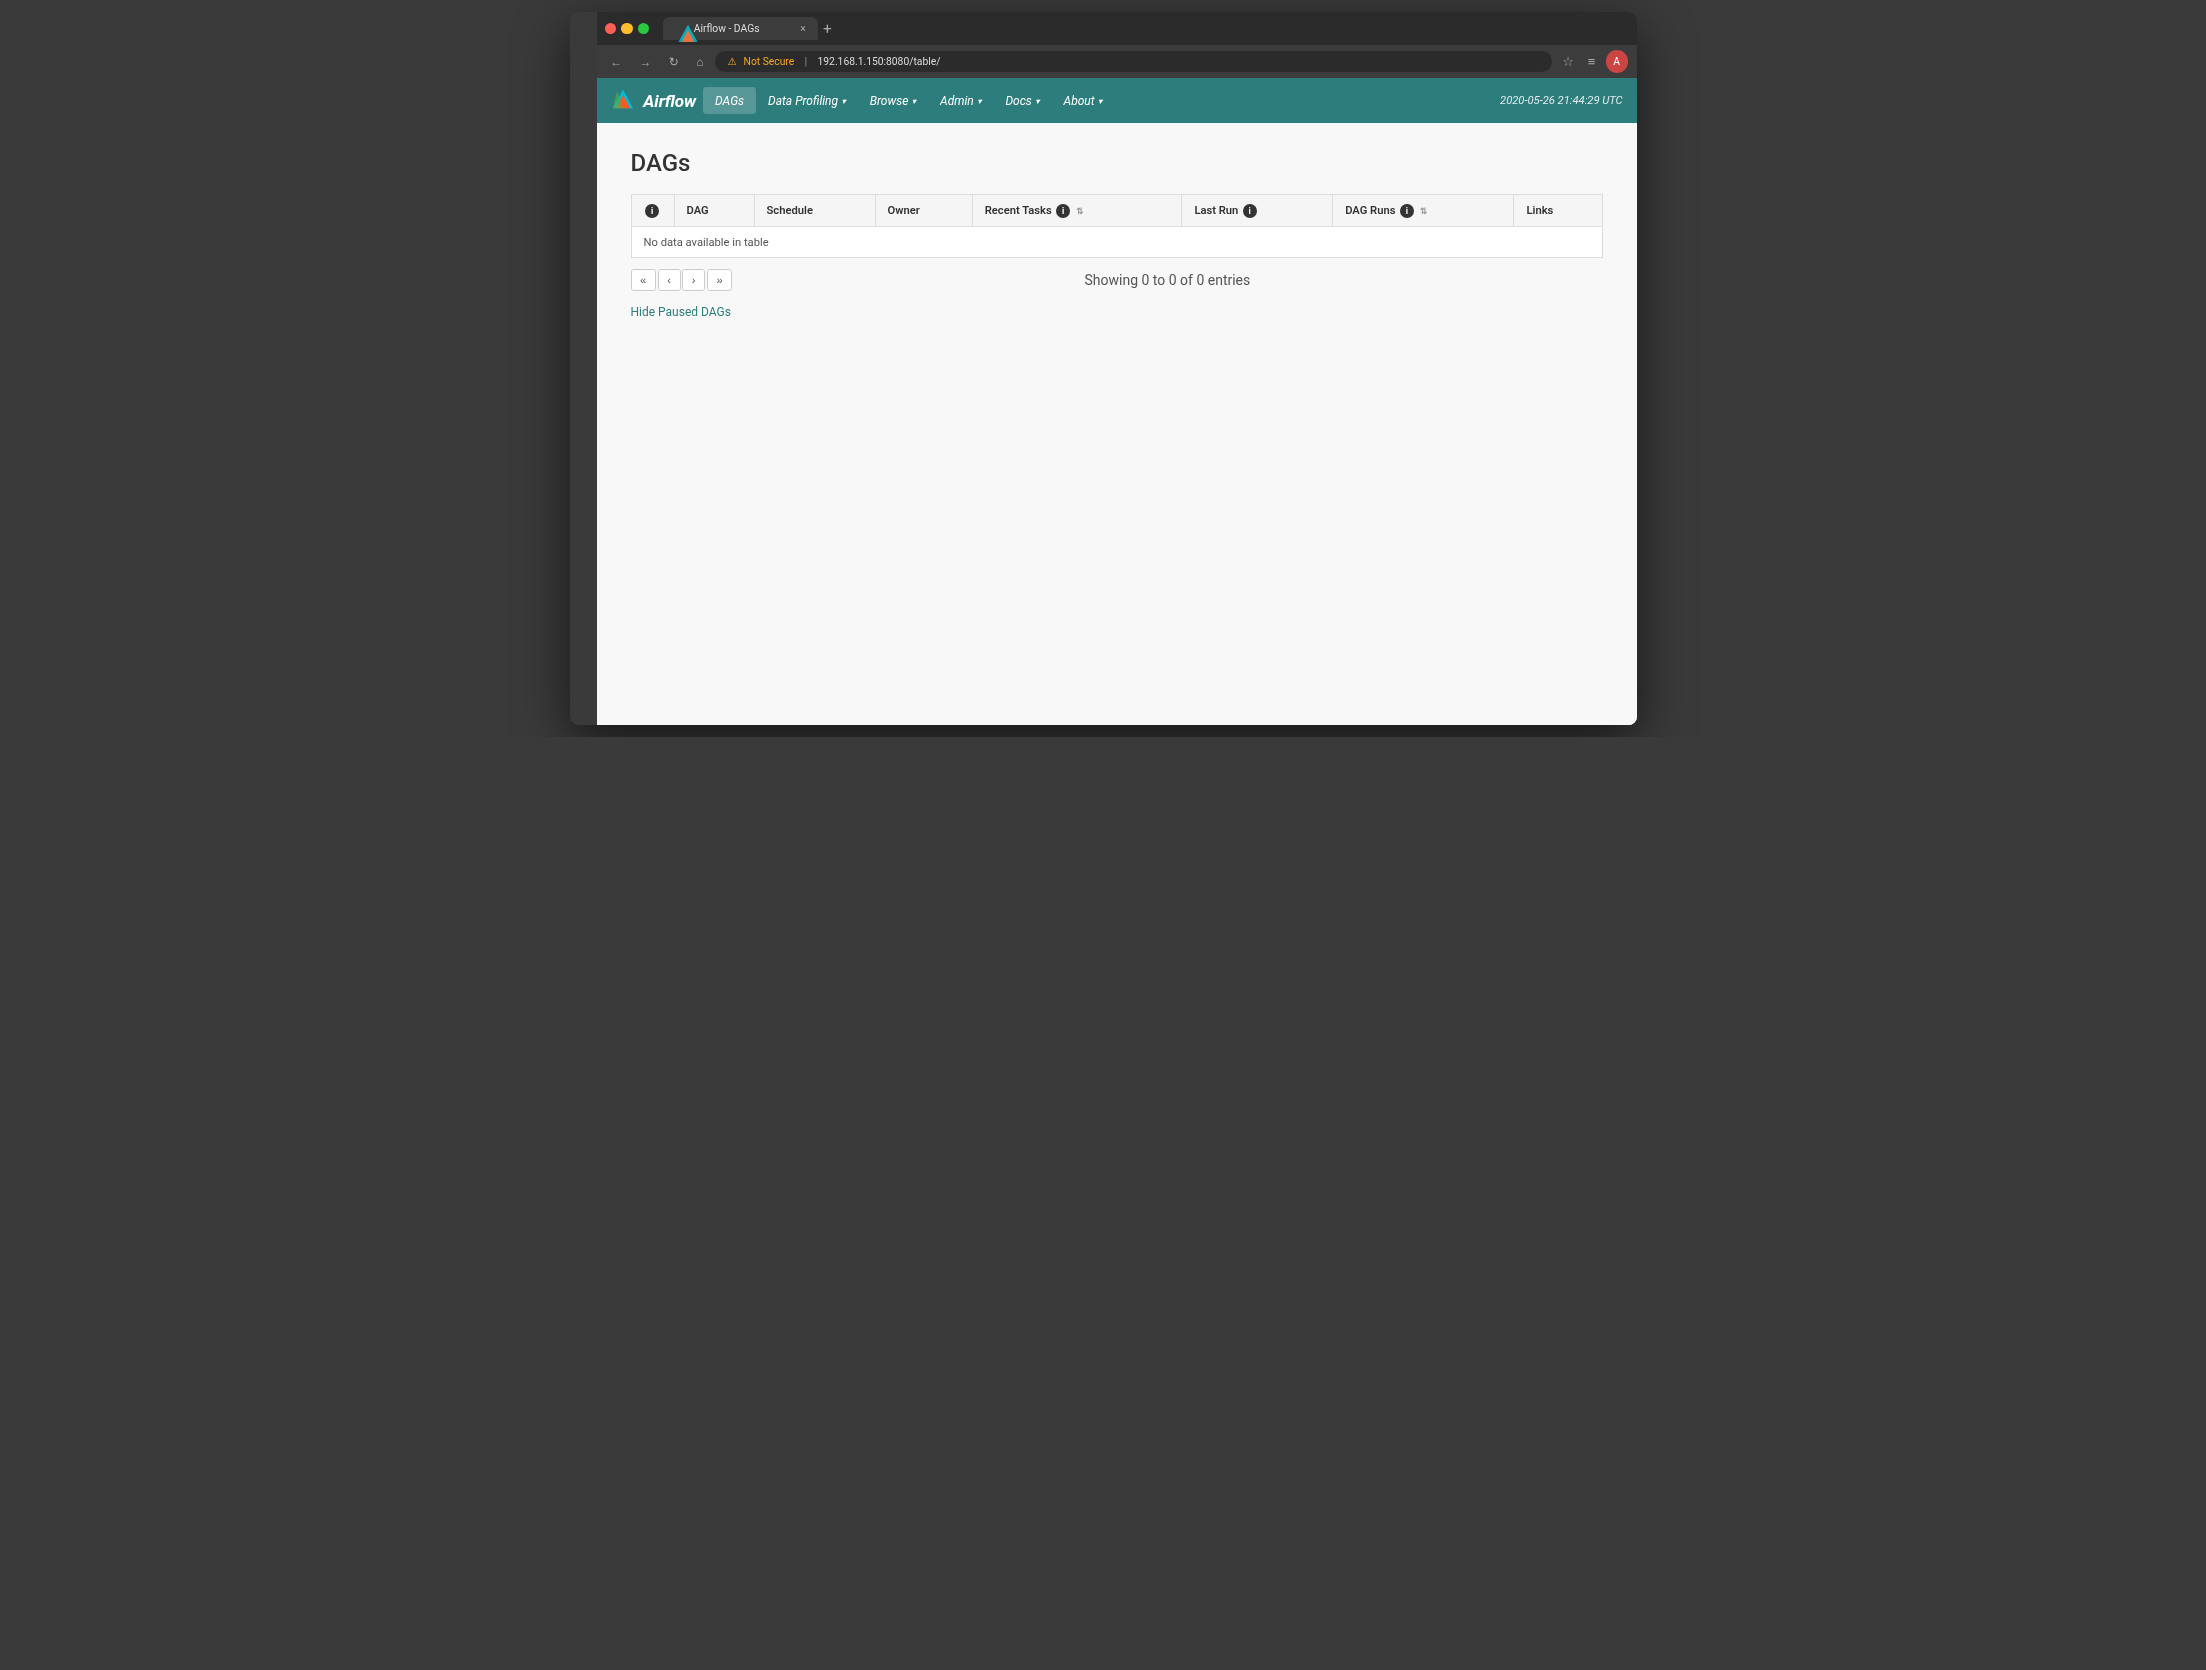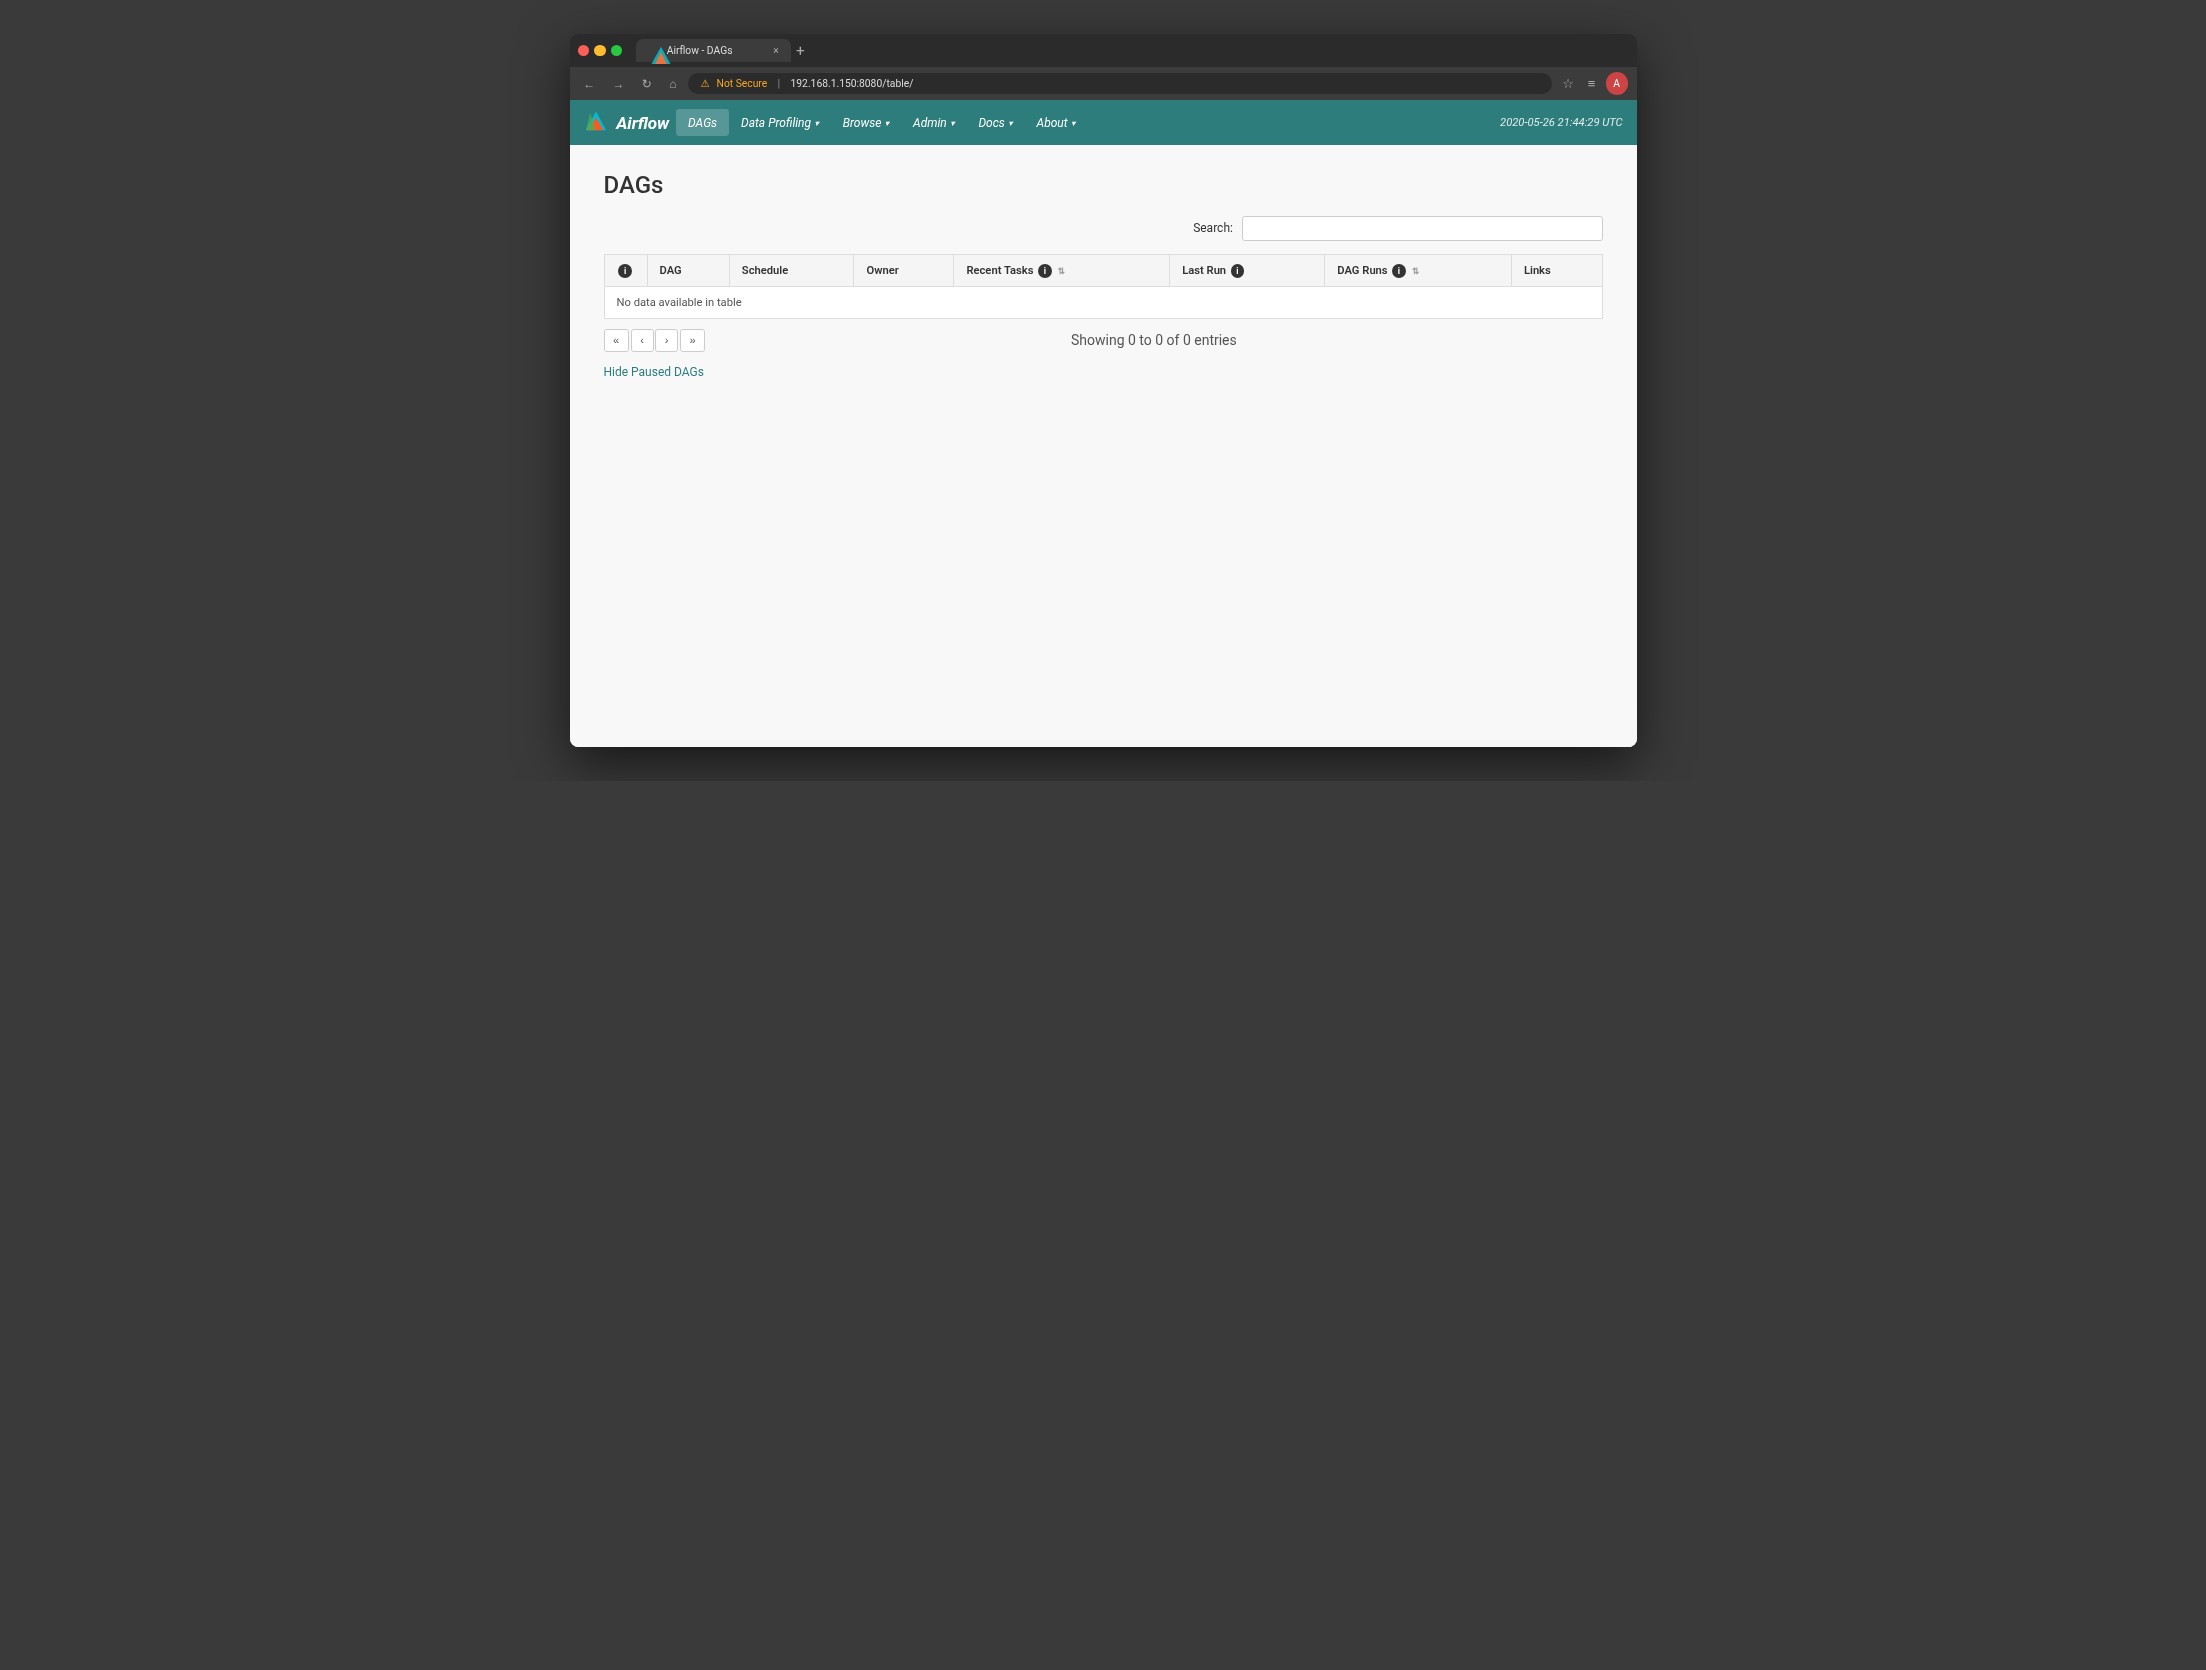--- a/index.html
+++ b/index.html
@@ -5,24 +5,25 @@
     * { box-sizing: border-box; margin: 0; padding: 0; }
     body {
       background: #3a3a3a;
       font-family: -apple-system, BlinkMacSystemFont, "Segoe UI", Roboto, Helvetica, Arial, sans-serif;
       font-size: 12px;
     }
 
     
     .browser-window {
       width: 1067px;
-      margin: 34px auto;
+      margin: 12px auto;
       border-radius: 8.6px;
       overflow: hidden;
       box-shadow: 0 17px 52px rgba(0,0,0,0.6);
+      padding-left: 27px;
     }
 
     .browser-titlebar {
       background: #2b2b2b;
       height: 33px;
       display: flex;
       align-items: center;
       padding: 0 8.6px;
       gap: 6.9px;
     }
@@ -427,24 +428,20 @@
         </a>
       </div>
 
       <span class="navbar-timestamp">2020-05-26 21:44:29 UTC</span>
     </nav>
 
     <div class="page-content">
       <h1 class="page-title">DAGs</h1>
 
       
-      <div class="search-row">
-        <label class="search-label">Search:</label>
-        <input type="text" class="search-input" value="" placeholder="" style="">
-      </div>
 
       
       <table class="dag-table">
         <thead>
           <tr>
             <th style="width:43px;">
               <span class="info-icon">i</span>
             </th>
             <th>
               <span>DAG</span>

